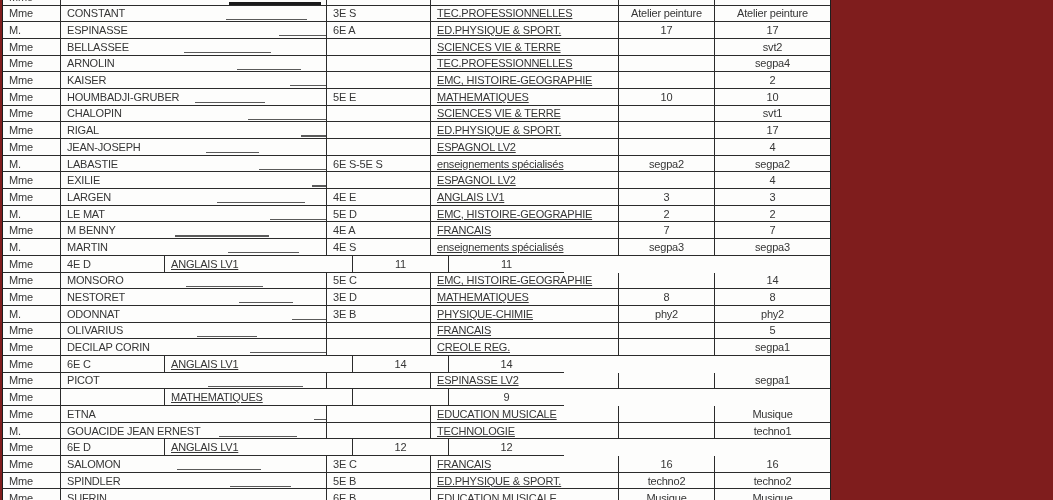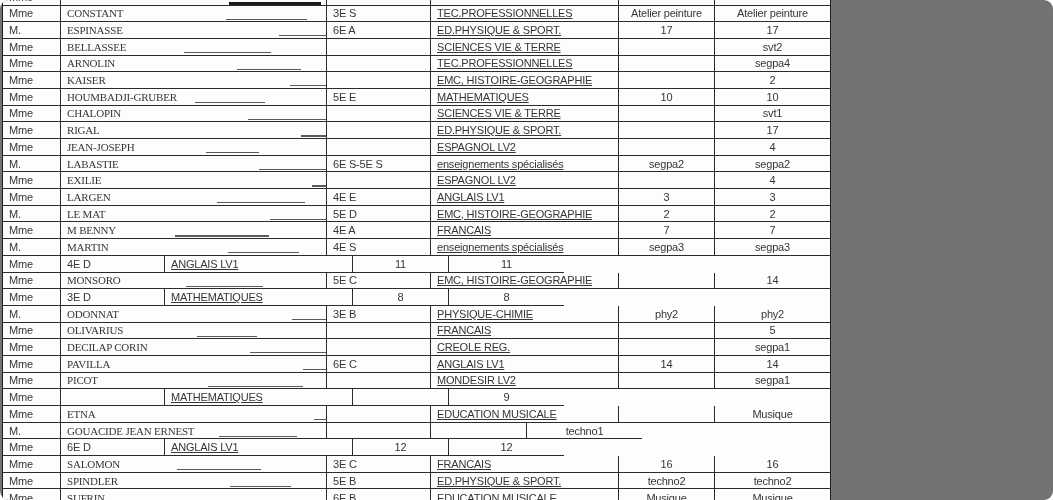--- a/index.html
+++ b/index.html
@@ -1,23 +1,22 @@
 <!DOCTYPE html>
 <html><head>
 <meta charset="utf-8">
 <style>
   html, body { margin: 0; padding: 0; }
   .frame {
     position: relative;
     width: 1053px;
     height: 500px;
-    background: #737373;
+    background: #7f1d1d;
     overflow: hidden;
     font-family: "Liberation Sans", sans-serif;
-    border-radius: 9px;
   }
   .sheet-table {
     position: absolute;
     left: 2px;
     top: -12.2px;
     width: 827px;
     border: 1.4px solid #1e1e1e;
     box-sizing: content-box;
     background: #fdfdfc;
   }
@@ -34,21 +33,21 @@
     font-size: 11px;
     color: #363636;
     white-space: nowrap;
     overflow: hidden;
     position: relative;
     display: flex;
     align-items: center;
     letter-spacing: -0.2px;
   }
   .c-title   { width: 58px; }
-  .c-name    { width: 266px; font-family: Liberation Serif, serif; }
+  .c-name    { width: 266px; }
   .c-class   { width: 104px; text-align: center; }
   .c-subject { width: 188px; text-decoration: underline; }
   .c-room1   { width: 96px;  justify-content: center; padding: 0 2px; }
   .c-room2   { width: 115px; justify-content: center; padding: 0 2px; border-right: none; }
   .row:last-child .cell { border-bottom: none; }
   .sig-line {
     position: absolute;
     bottom: 1.5px;
     height: 1.2px;
     background: #5a5a5a;
@@ -205,20 +204,21 @@
       <div class="row">
         <div class="cell c-title">Mme</div>
         <div class="cell c-name">MONSORO<span class="sig-line" style="left: 125px; width: 77px;"></span></div>
         <div class="cell c-class">5E C</div>
         <div class="cell c-subject">EMC, HISTOIRE-GEOGRAPHIE</div>
         <div class="cell c-room1"></div>
         <div class="cell c-room2">14</div>
       </div>
       <div class="row">
         <div class="cell c-title">Mme</div>
+        <div class="cell c-name">NESTORET<span class="sig-line" style="left: 178px; width: 54px;"></span></div>
         <div class="cell c-class">3E D</div>
         <div class="cell c-subject">MATHEMATIQUES</div>
         <div class="cell c-room1">8</div>
         <div class="cell c-room2">8</div>
       </div>
       <div class="row">
         <div class="cell c-title">M.</div>
         <div class="cell c-name">ODONNAT<span class="sig-line" style="left: 231px; width: 83px;"></span></div>
         <div class="cell c-class">3E B</div>
         <div class="cell c-subject">PHYSIQUE-CHIMIE</div>
@@ -236,31 +236,30 @@
       <div class="row">
         <div class="cell c-title">Mme</div>
         <div class="cell c-name">DECILAP CORIN<span class="sig-line" style="left: 189px; width: 89px;"></span></div>
         <div class="cell c-class"></div>
         <div class="cell c-subject">CREOLE REG.</div>
         <div class="cell c-room1"></div>
         <div class="cell c-room2">segpa1</div>
       </div>
       <div class="row">
         <div class="cell c-title">Mme</div>
-        <div class="cell c-name">PAVILLA<span class="sig-line" style="left: 242px; width: 66px;"></span></div>
         <div class="cell c-class">6E C</div>
         <div class="cell c-subject">ANGLAIS LV1</div>
         <div class="cell c-room1">14</div>
         <div class="cell c-room2">14</div>
       </div>
       <div class="row">
         <div class="cell c-title">Mme</div>
         <div class="cell c-name">PICOT<span class="sig-line" style="left: 147px; width: 95px;"></span></div>
         <div class="cell c-class"></div>
-        <div class="cell c-subject">MONDESIR LV2</div>
+        <div class="cell c-subject">ESPINASSE LV2</div>
         <div class="cell c-room1"></div>
         <div class="cell c-room2">segpa1</div>
       </div>
       <div class="row">
         <div class="cell c-title">Mme</div>
         <div class="cell c-class"></div>
         <div class="cell c-subject">MATHEMATIQUES</div>
         <div class="cell c-room1"></div>
         <div class="cell c-room2">9</div>
       </div>
@@ -269,20 +268,21 @@
         <div class="cell c-name">ETNA<span class="sig-line" style="left: 253px; width: 101px;"></span></div>
         <div class="cell c-class"></div>
         <div class="cell c-subject">EDUCATION MUSICALE</div>
         <div class="cell c-room1"></div>
         <div class="cell c-room2">Musique</div>
       </div>
       <div class="row">
         <div class="cell c-title">M.</div>
         <div class="cell c-name">GOUACIDE JEAN ERNEST<span class="sig-line" style="left: 158px; width: 78px;"></span></div>
         <div class="cell c-class"></div>
+        <div class="cell c-subject">TECHNOLOGIE</div>
         <div class="cell c-room1"></div>
         <div class="cell c-room2">techno1</div>
       </div>
       <div class="row">
         <div class="cell c-title">Mme</div>
         <div class="cell c-class">6E D</div>
         <div class="cell c-subject">ANGLAIS LV1</div>
         <div class="cell c-room1">12</div>
         <div class="cell c-room2">12</div>
       </div>

